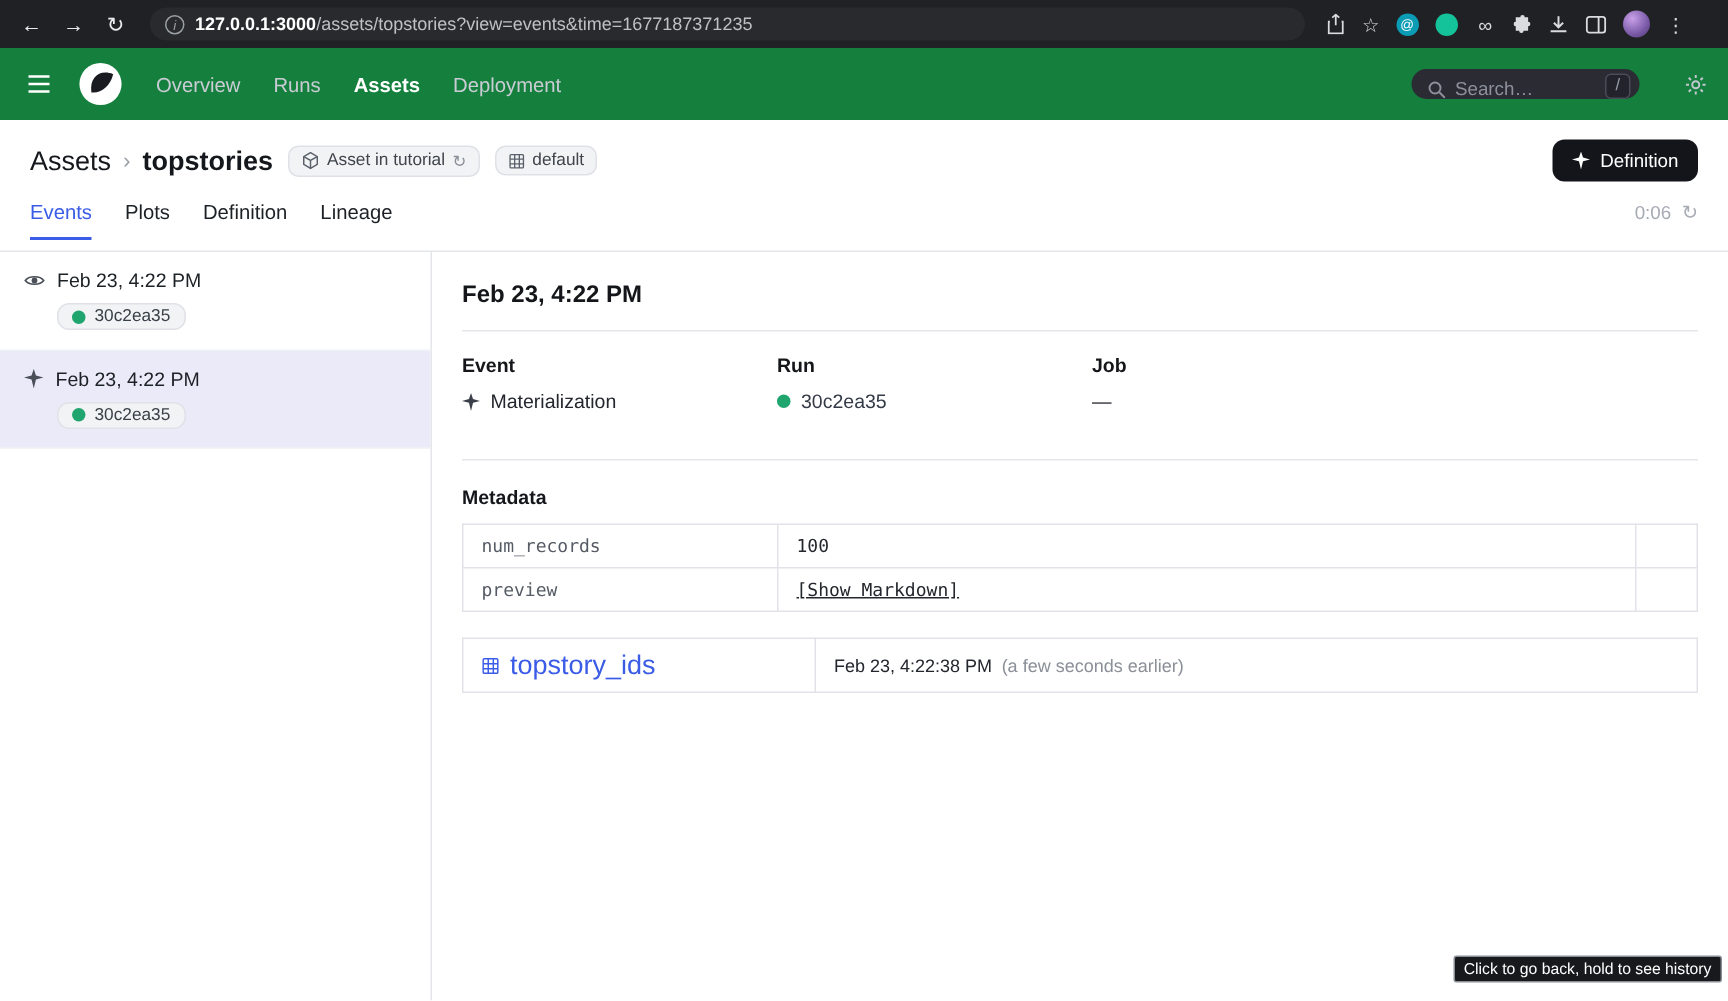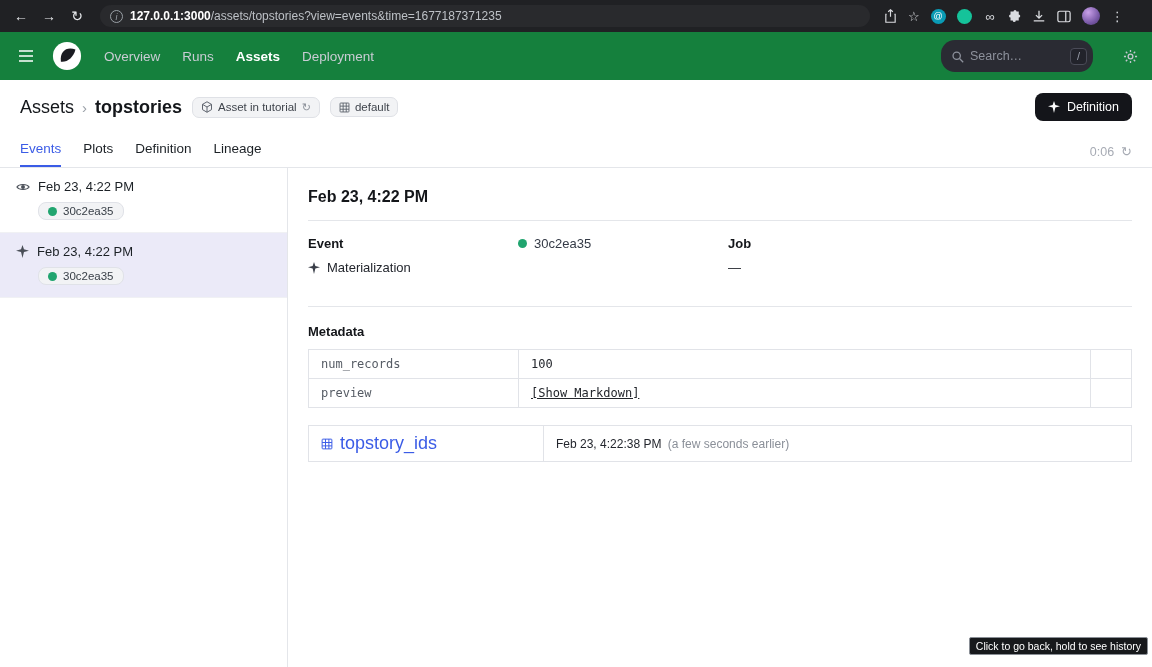--- a/index.html
+++ b/index.html
@@ -22,38 +22,38 @@
   .badge.inf{background:transparent;color:#dadce0;font-size:13px}
   .avatar{width:18px;height:18px;border-radius:50%;background:radial-gradient(circle at 35% 30%,#c9a0e8,#7a5aa8 60%,#4c3570)}
 
   
   .topnav{height:48px;background:#15803d;display:flex;align-items:center;padding:0 14px;gap:14px}
   .hamb{color:#fff;display:flex;cursor:pointer;padding:4px}
   .logo{display:flex;cursor:pointer}
   .navlinks{display:flex;gap:22px;margin-left:8px}
   .navlink{font-size:13.5px;color:#c9ccd4;cursor:pointer}
   .navlink.active{color:#fff;font-weight:700}
-  .search{margin-left:auto;width:152px;height:32px;background:#2a2b33;border-radius:14px;display:flex;align-items:center;gap:6px;padding:0 6px 0 10px;color:#8d919c}
+  .search{margin-left:auto;width:152px;height:20px;background:#2a2b33;border-radius:14px;display:flex;align-items:flex-end;gap:6px;padding:0 6px 0 10px;color:#8d919c}
   .search input{flex:1;min-width:0;background:transparent;border:none;outline:none;color:#c9ccd4;font-size:12.5px;font-family:"Liberation Sans",sans-serif}
   .search input::placeholder{color:#8d919c}
   .slash{border:1px solid #4a4b57;border-radius:4px;padding:0 6px;font-size:11px;height:17px;line-height:15px;color:#9a9eab;background:#22232b}
   .gear{color:#c2c6cf;margin-left:16px;display:flex;cursor:pointer}
 
   
   .pagehead{height:54px;display:flex;align-items:center;padding:0 20px;gap:10px}
   .crumb{font-size:18px;color:#14171b;cursor:pointer}
   .crumb.current{font-weight:700;cursor:default}
   .crumbsep{color:#9aa0a8;font-size:15px;margin:0 -2px}
   .tag{display:inline-flex;align-items:center;gap:5px;background:#f2f3f5;border:1px solid #dfe1e6;border-radius:7px;padding:3px 8px;font-size:11.5px;color:#3f444c;white-space:nowrap}
   .tag .ticon{color:#5b616b;display:flex}
   .tag .trefresh{color:#8a8f98;font-size:11px;cursor:pointer}
   .materialize{margin-left:auto;background:#14151a;color:#fff;border:none;border-radius:8px;height:28px;padding:0 13px;font-size:12.5px;display:flex;align-items:center;gap:7px;cursor:pointer;font-family:"Liberation Sans",sans-serif}
 
   
-  .tabs{height:34px;display:flex;align-items:flex-end;gap:22px;padding:0 20px;border-bottom:1px solid #e4e6ea}
+  .tabs{height:34px;display:flex;align-items:flex-start;gap:22px;padding:0 20px;border-bottom:1px solid #e4e6ea}
   .tab{font-size:13.5px;color:#1c2126;padding-bottom:9px;cursor:pointer;border-bottom:2px solid transparent}
   .tab.active{color:#3b5ce6;border-bottom-color:#3b5ce6;font-weight:500}
   .timer{margin-left:auto;color:#a7abb4;font-size:12.5px;display:flex;gap:7px;align-items:center;padding-bottom:8px}
   .timer .trefresh{cursor:pointer;font-size:13px}
 
   
   .content{display:flex;height:499px}
   .sidebar{width:288px;border-right:1px solid #e4e6ea;background:#fff}
   .event-item{padding:11px 16px 12px;border-bottom:1px solid #f0f1f4;cursor:pointer}
   .event-item.selected{background:#ebeaf8}
@@ -255,20 +255,21 @@
         <div class="val">
           <span class="vicon">
               <svg width="12" height="12" viewBox="0 0 16 16">
                 <path d="M8 0l1.8 5.3L16 7l-6.2 1.7L8 16 6.2 8.7 0 7l6.2-1.7z" fill="currentColor"></path>
               </svg>
             </span>
           <span>Materialization</span>
         </div>
       </div>
       <div class="col">
+        <div class="label">Run</div>
         <div class="val">
           <span class="dot"></span>
           <span class="runlink">30c2ea35</span>
         </div>
       </div>
       <div class="col">
         <div class="label">Job</div>
         <div class="val">—</div>
       </div>
     </div>

